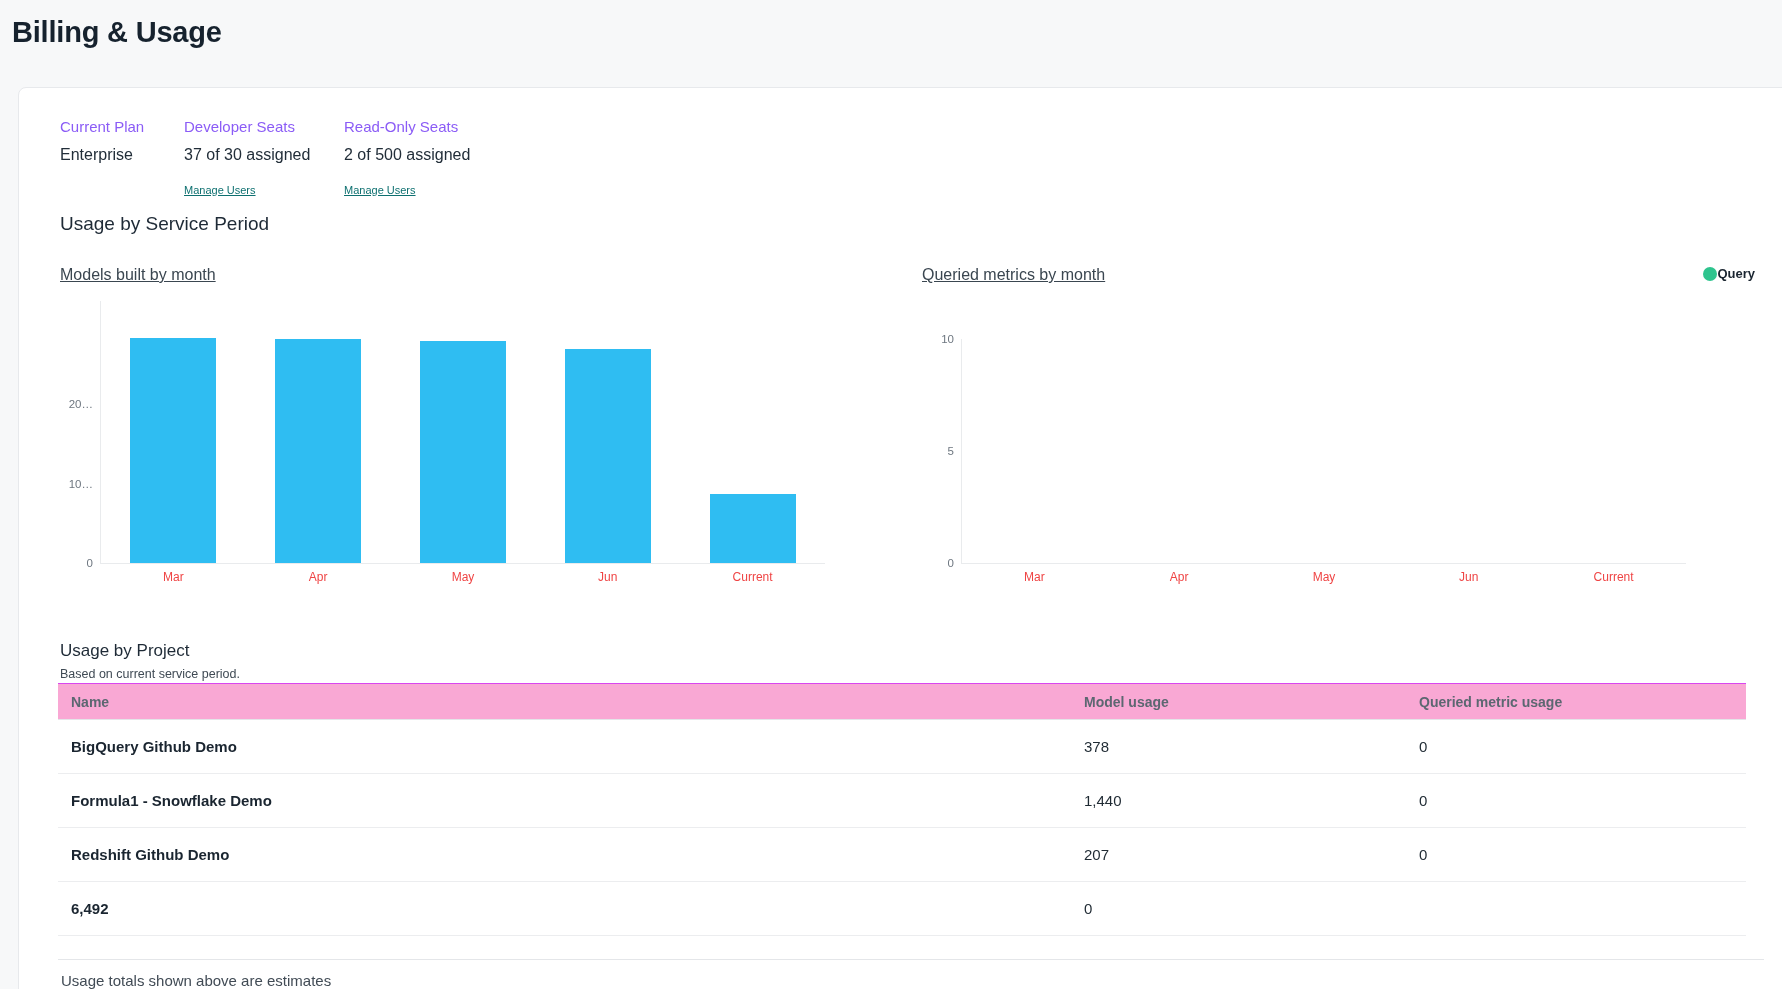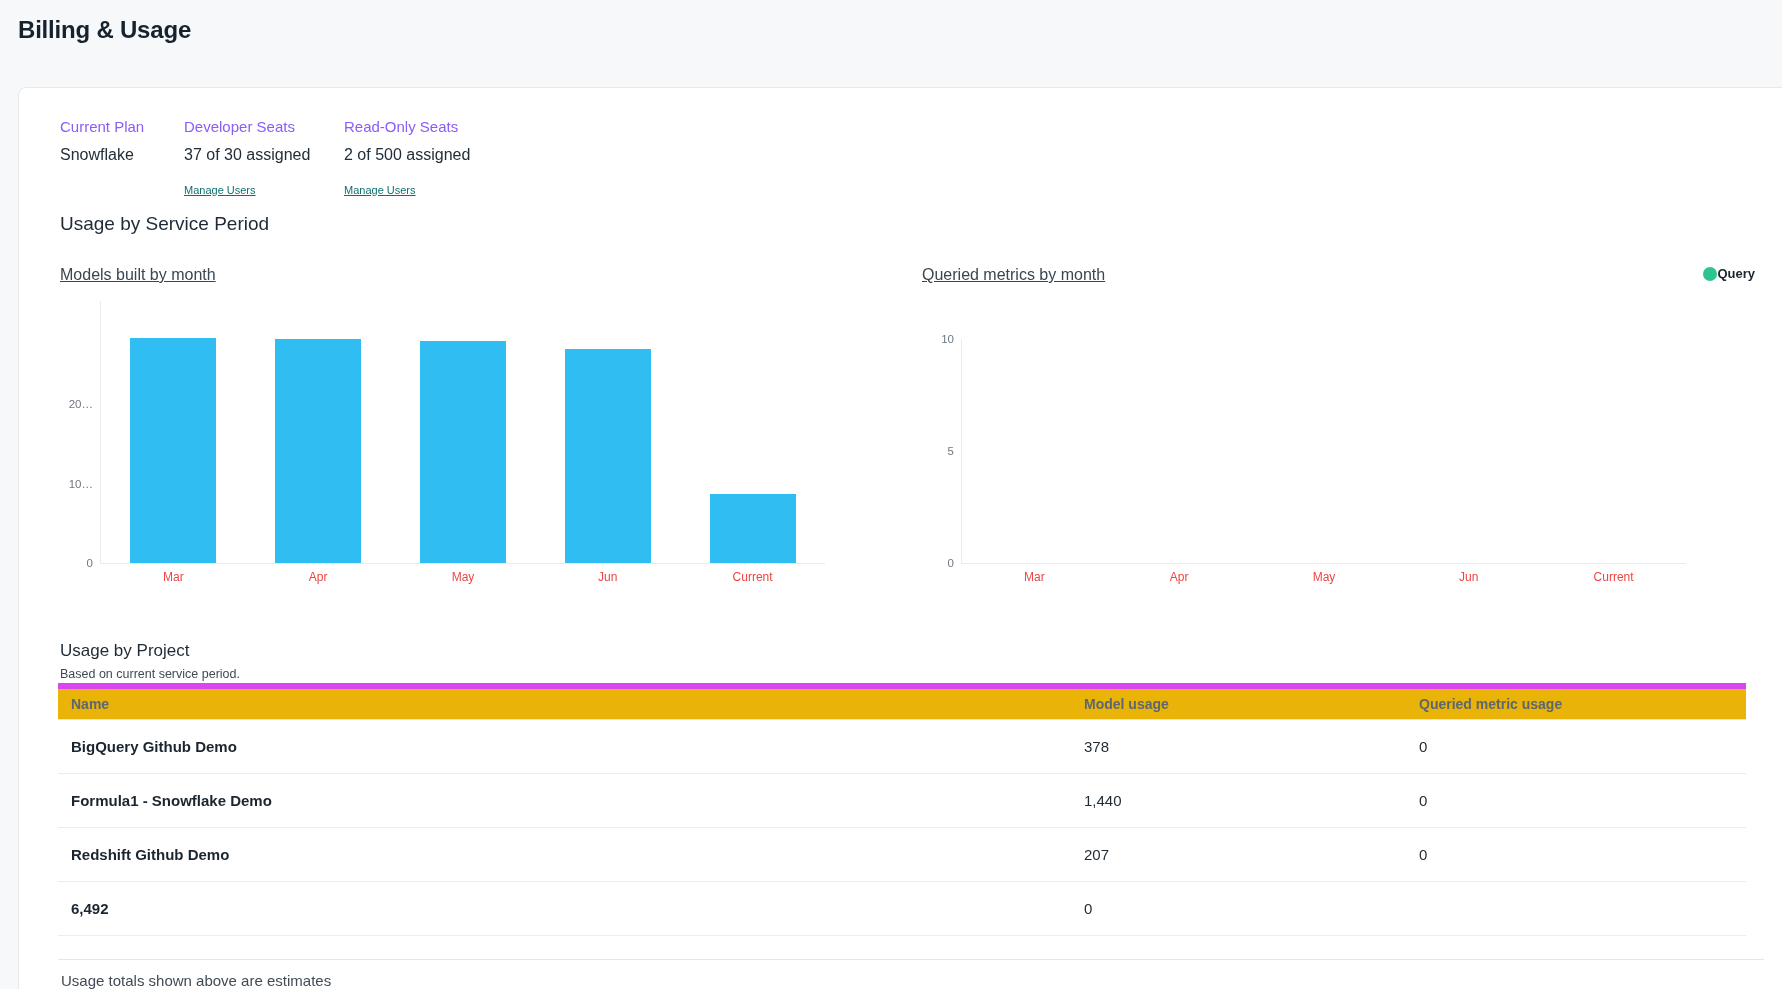--- a/index.html
+++ b/index.html
@@ -4,22 +4,22 @@
 <style>
   * { margin:0; padding:0; box-sizing:border-box; }
   html,body { width:1782px; height:989px; overflow:hidden; }
   body {
     font-family:"Liberation Sans", sans-serif;
     background:#f7f8f9;
     color:#1a2530;
     position:relative;
   }
   .page-title {
-    position:absolute; left:18px; top:16px;
-    font-size:24px; font-weight:700; color:#16222e;
+    position:absolute; left:12px; top:16px;
+    font-size:29px; font-weight:700; color:#16222e;
     letter-spacing:-0.2px;
   }
   .card {
     position:absolute; left:18px; top:87px; width:1790px; height:940px;
     background:#ffffff; border:1px solid #e7e9ec; border-radius:8px;
   }
   
   .plan-col { position:absolute; top:30px; }
   .plan-label { font-size:15px; font-weight:400; color:#8b5cf6; }
   .plan-value { margin-top:11px; font-size:16px; color:#222e39; }
@@ -45,21 +45,21 @@
   }
   .ytick {
     position:absolute; right:calc(100% + 8px); width:40px;
     text-align:right; font-size:11.5px; color:#6e7780; line-height:14px;
   }
   
   .usage-table { position:absolute; left:39px; top:595px; width:1688px; font-size:15px; }
   .thead {
     display:grid; grid-template-columns:1026px 335px 327px;
     align-items:center; height:37px;
-    background:#eab308; border-top:6px solid #d946ef; border-bottom:1px solid #e4e6e9;
+    background:#f9a8d4; border-top:1px solid #d946ef; border-bottom:1px solid #e4e6e9;
     font-size:14px; font-weight:700; color:#5c6771;
   }
   .thead > div:first-child { padding-left:13px; }
   .trow {
     display:grid; grid-template-columns:1026px 335px 327px;
     align-items:center; height:54px;
     border-bottom:1px solid #ecedef;
   }
   .trow > div:first-child { padding-left:13px; font-weight:700; color:#1a2530; }
   .trow > div { color:#1f2a33; }
@@ -68,21 +68,21 @@
 </style>
 </head>
 <body>
 
 <h1 class="page-title">Billing &amp; Usage</h1>
 
 <div class="card">
 
   <div class="plan-col" style="left:41px;">
     <div class="plan-label">Current Plan</div>
-    <div class="plan-value">Snowflake</div>
+    <div class="plan-value">Enterprise</div>
   </div>
   <div class="plan-col" style="left:165px;">
     <div class="plan-label">Developer Seats</div>
     <div class="plan-value">37 of 30 assigned</div>
     <a class="plan-link">Manage Users</a>
   </div>
   <div class="plan-col" style="left:325px;">
     <div class="plan-label">Read-Only Seats</div>
     <div class="plan-value">2 of 500 assigned</div>
     <a class="plan-link">Manage Users</a>

